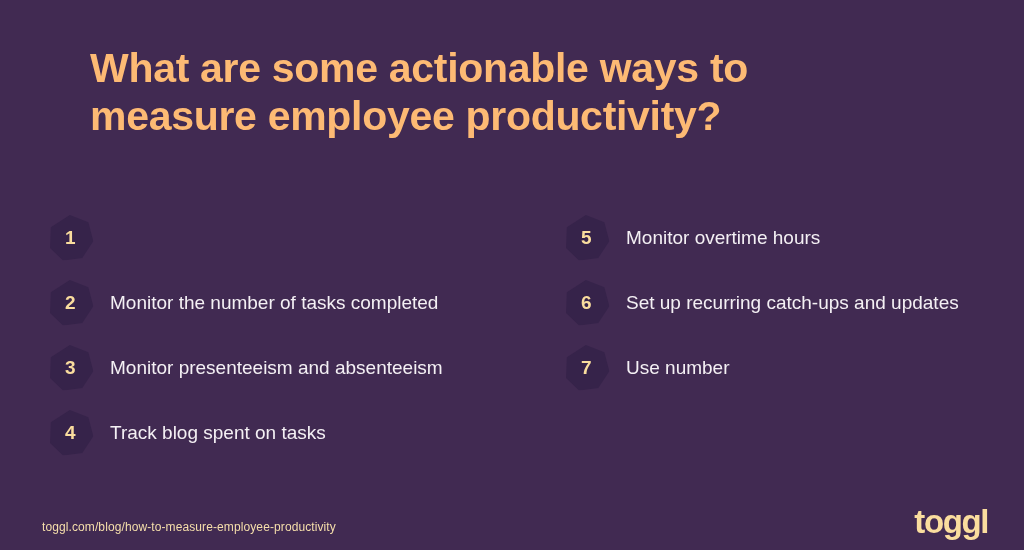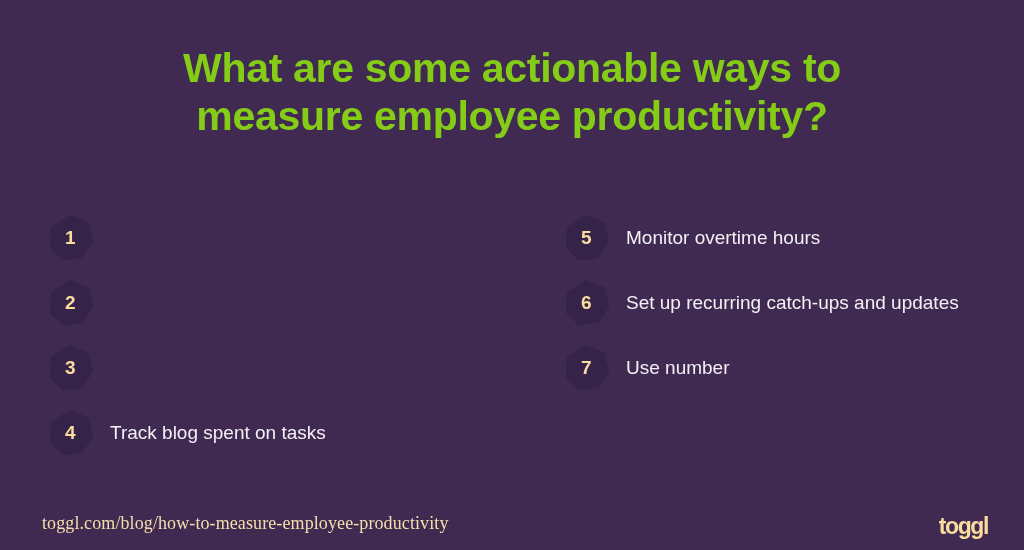--- a/index.html
+++ b/index.html
@@ -11,27 +11,27 @@
     background:#412a52;
     font-family:"Liberation Sans", sans-serif;
     position:relative;
   }
 
   
   .title {
     position:absolute;
     top:44px;
     left:0; right:0;
-    text-align:center;
-    color:#84cc16;
+    text-align:left;
+    color:#fdba74;
     font-size:41px;
     font-weight:bold;
     line-height:1.18;
     letter-spacing:-0.3px;
-    padding:0 120px;
+    padding:0 90px;
   }
   .title .line { display:block; }
 
   
   .columns {
     position:absolute;
     top:205px;
     left:0; right:0;
     display:flex;
     padding:0 42px 0 48px;
@@ -84,30 +84,29 @@
     padding-left:17px;
     white-space:nowrap;
   }
 
   
   .footer-url {
     position:absolute;
     left:42px;
     bottom:16px;
     color:#f6dfab;
-    font-size:18px;
+    font-size:12px;
     letter-spacing:0.1px;
-    font-family:Liberation Serif, serif;
   }
   .logo {
     position:absolute;
     right:36px;
     bottom:12px;
     color:#fadd9e;
-    font-size:23px;
+    font-size:33px;
     font-weight:bold;
     letter-spacing:-1.4px;
     line-height:1;
   }
 </style>
 </head>
 <body>
 
 <h1 class="title">
   <span class="line">What are some actionable ways to</span>
@@ -123,27 +122,29 @@
         <span class="hept"></span>
         <span class="num">1</span>
       </div>
     </div>
 
     <div class="item">
       <div class="badge">
         <span class="hept"></span>
         <span class="num">2</span>
       </div>
+      <div class="item-label">Monitor the number of tasks completed</div>
     </div>
 
     <div class="item">
       <div class="badge">
         <span class="hept"></span>
         <span class="num">3</span>
       </div>
+      <div class="item-label">Monitor presenteeism and absenteeism</div>
     </div>
 
     <div class="item">
       <div class="badge">
         <span class="hept"></span>
         <span class="num">4</span>
       </div>
       <div class="item-label">Track blog spent on tasks</div>
     </div>
 

